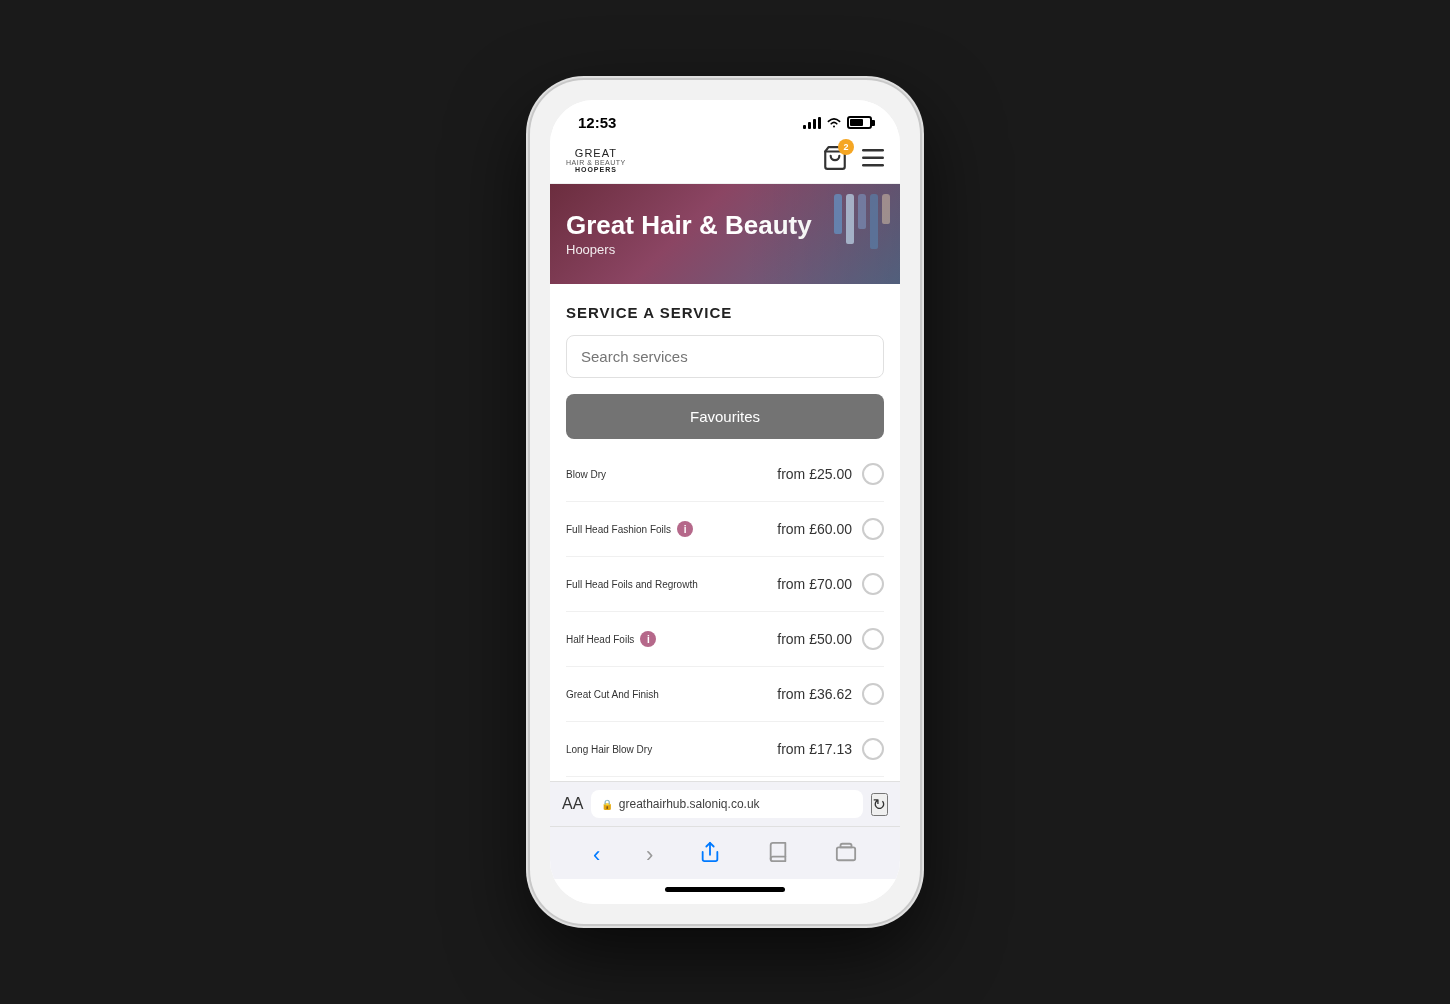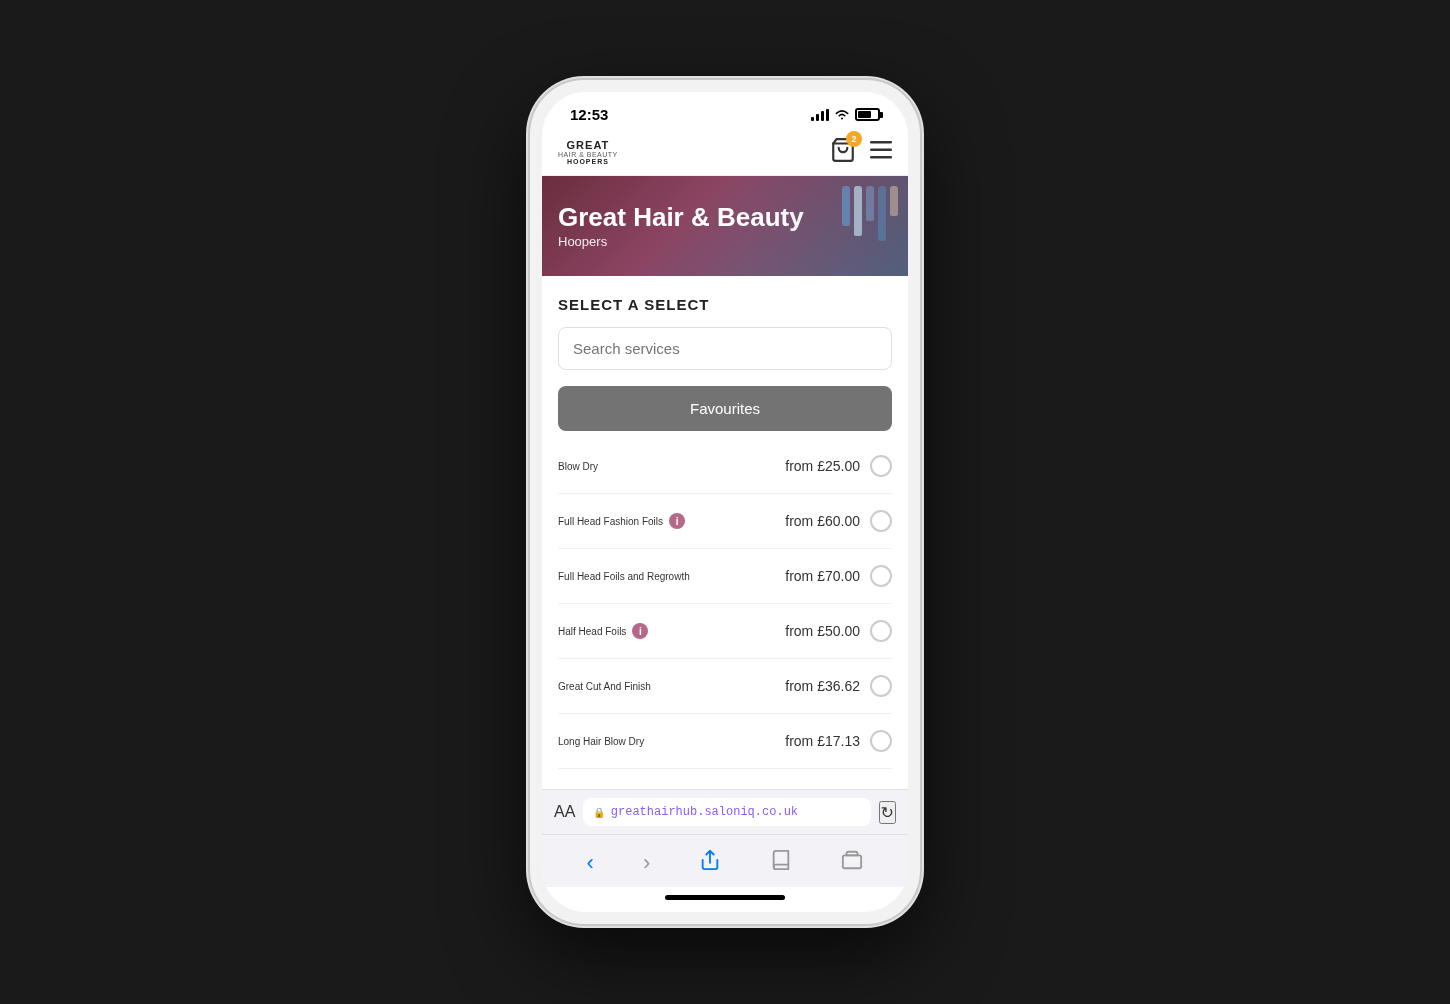--- a/index.html
+++ b/index.html
@@ -10,21 +10,21 @@
       align-items: center;
       min-height: 100vh;
       font-family: -apple-system, BlinkMacSystemFont, 'Segoe UI', sans-serif;
     }
 
     .phone-outer {
       width: 390px;
       height: 844px;
       background: #f2f2f2;
       border-radius: 54px;
-      padding: 12px;
+      padding: 20px;
       box-shadow:
         0 0 0 2px #c8c8c8,
         0 0 0 4px #e0e0e0,
         0 30px 80px rgba(0,0,0,0.7);
       position: relative;
     }
 
     .phone-inner {
       width: 100%;
       height: 100%;
@@ -111,21 +111,21 @@
       background: #fff;
       border-bottom: 1px solid #f0f0f0;
     }
     .logo-container {
       display: flex;
       flex-direction: column;
       align-items: center;
     }
     .logo-text-great {
       font-size: 11px;
-      font-weight: 700;
+      font-weight: 400;
       letter-spacing: 1px;
       color: #222;
     }
     .logo-text-sub {
       font-size: 7px;
       color: #555;
       letter-spacing: 0.5px;
     }
     .logo-text-hoopers {
       font-size: 7px;
@@ -325,22 +325,21 @@
       display: flex;
       align-items: center;
       gap: 5px;
     }
     .lock-icon {
       font-size: 10px;
       color: #666;
     }
     .browser-url {
       font-size: 12px;
-      color: #8b5cf6;
-      font-family: Liberation Mono, monospace;
+      color: #404040;
     }
     .reload-btn {
       font-size: 16px;
       color: #333;
     }
 
     
     .bottom-nav {
       background: #f2f2f7;
       padding: 10px 20px 6px;
@@ -439,21 +438,21 @@
         <div class="hero-bottles">
           <div class="bottle"></div>
           <div class="bottle"></div>
           <div class="bottle"></div>
           <div class="bottle"></div>
           <div class="bottle" style="height:30px; background:rgba(200,180,160,0.6)"></div>
         </div>
       </div>
 
       <div class="main-content">
-        <div class="section-title">SELECT A SELECT</div>
+        <div class="section-title">SERVICE A SERVICE</div>
 
         <input class="search-box" type="text" placeholder="Search services" style="">
 
         <button class="favourites-btn">Favourites</button>
 
         <div class="service-list">
 
           <div class="service-item">
             <div class="service-left">
               <span class="service-name">Blow Dry</span>

